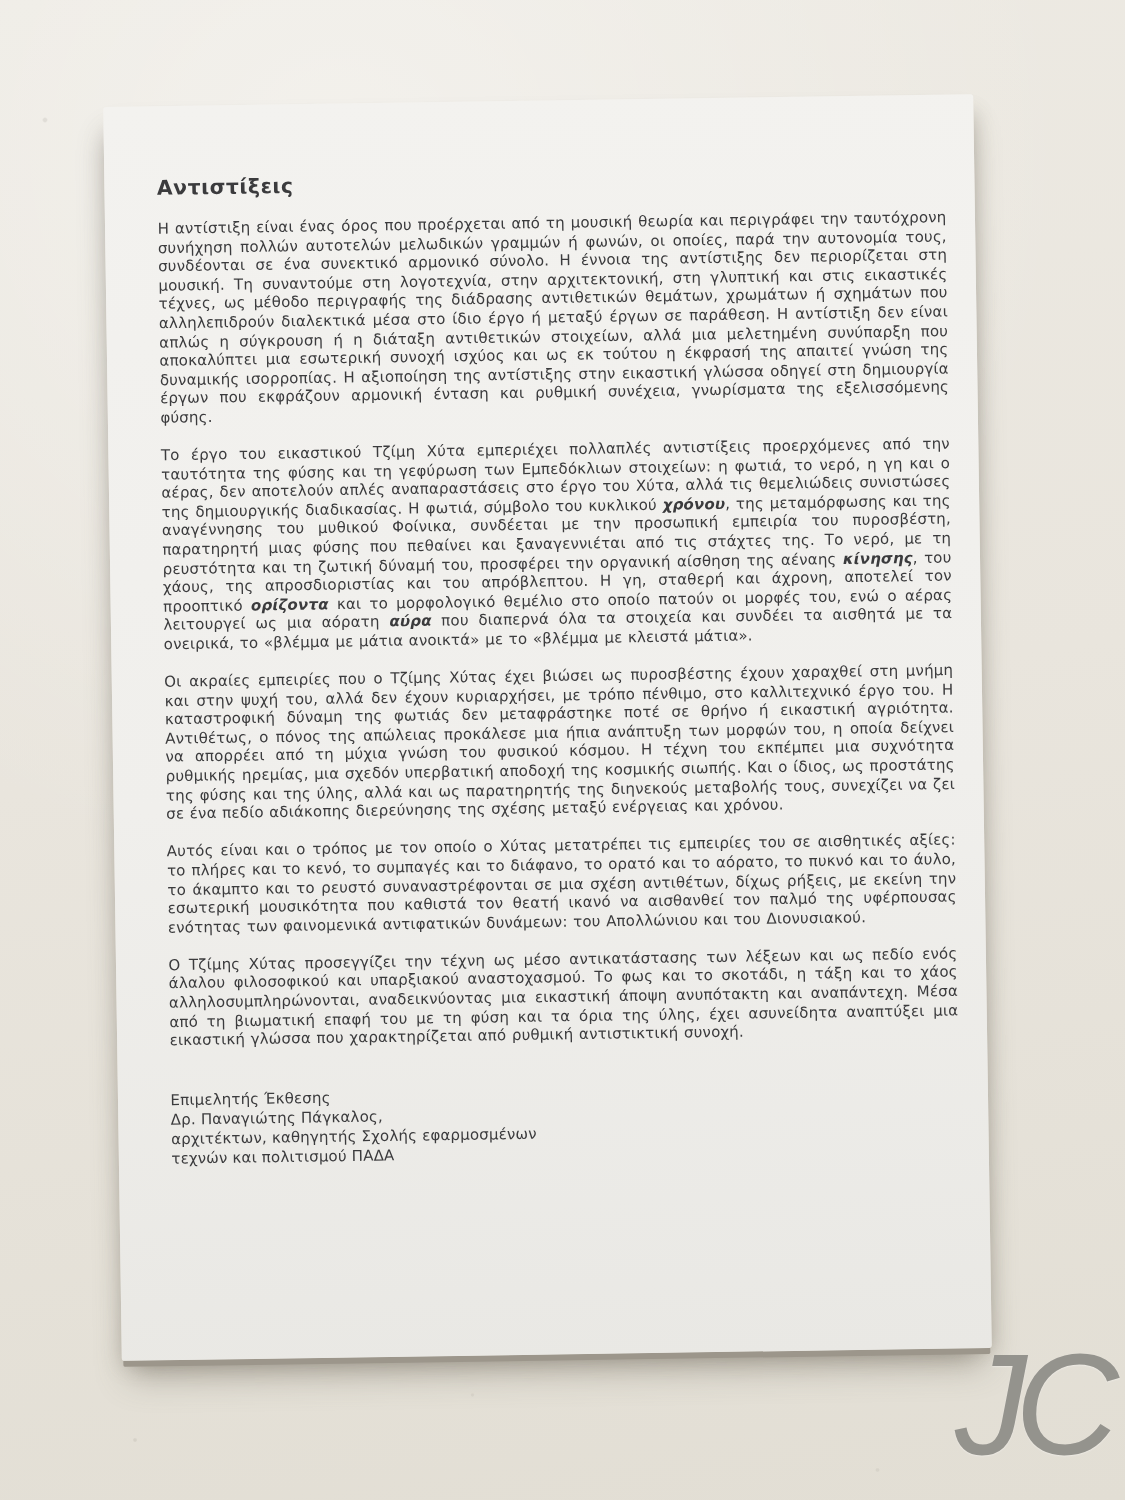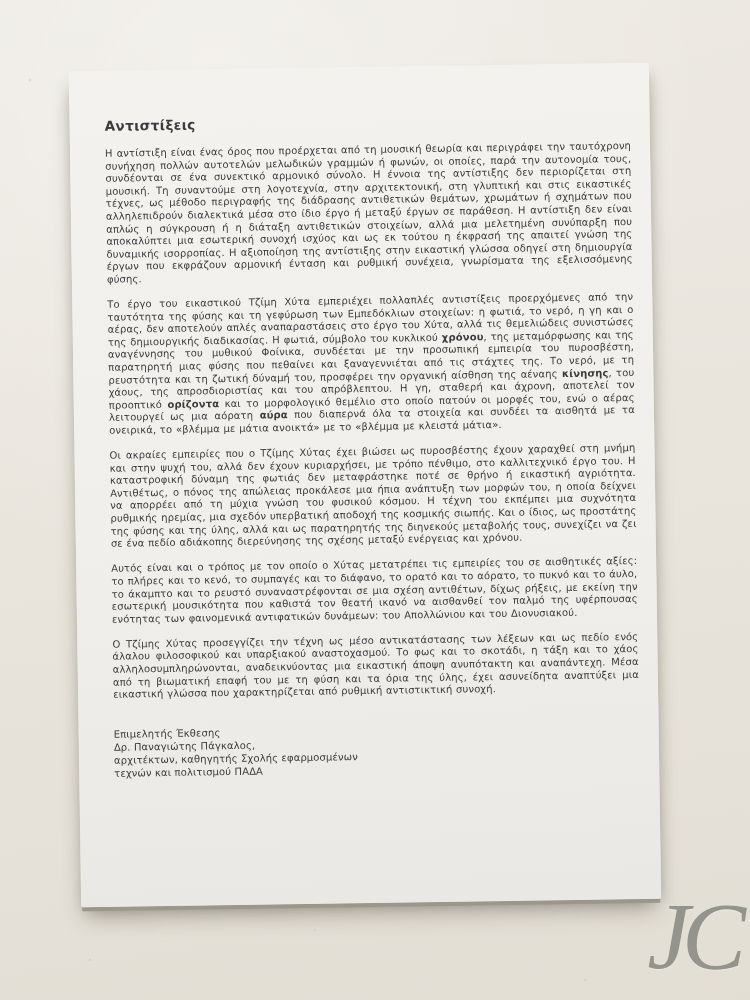--- a/index.html
+++ b/index.html
@@ -54,32 +54,32 @@
   }
   .para{
     font-size:10px;
     line-height:12.6px;
     letter-spacing:0.12px;
     word-spacing:0.4px;
     text-align:justify;
     color:var(--ink);
     margin:0 0 12.5px 0;
   }
-  .para .b{font-weight:bold;}
+  .para .b{font-weight:bold;font-style:italic;}
   .signature{
     margin-top:26px;
     font-size:10px;
     line-height:13px;
     letter-spacing:0.12px;
     color:var(--ink);
   }
   .watermark{
     position:absolute;
     right:12px; bottom:18px;
-    font-family:Liberation Serif, serif;
+    font-family:Liberation Sans, sans-serif;
     font-style:italic;
     font-size:96px;
     line-height:0.95;
     letter-spacing:-8px;
     color:var(--watermark);
     opacity:0.88;
     z-index:5;
     text-shadow:0 1px 1px rgba(255,255,255,0.4);
   }
 </style>

